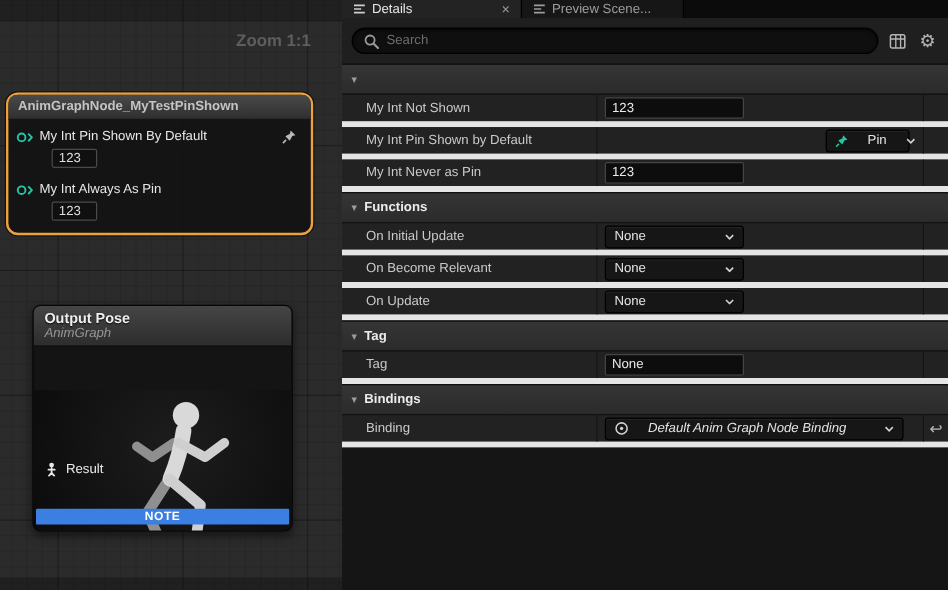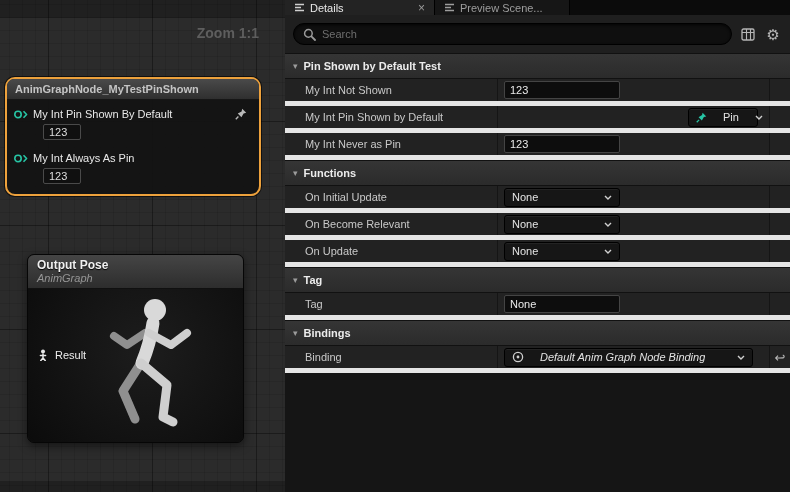--- a/index.html
+++ b/index.html
@@ -55,21 +55,21 @@
     box-shadow:0 3px 8px rgba(0,0,0,0.5);
     display:flex; flex-direction:column; overflow:hidden;
   }
   .node2-header {
     background:linear-gradient(#454545,#2d2d2d);
     border-bottom:1px solid #101010;
     padding:3px 9px 4px 9px;
   }
   .node2-title { color:#f0f0f0; font-size:12px; font-weight:bold; text-shadow:0 1px 1px #000; }
   .node2-subtitle { color:#969696; font-size:11px; font-style:italic; }
-  .node2-body { position:relative; flex:1; background:radial-gradient(circle at 55% 40%, #1d1d1d, #0b0b0b); }
+  .node2-body { position:relative; flex:1; background:radial-gradient(circle at 55% 40%, #1d1d1d, #0b0b0b);margin-top:36px; }
   .mannequin { position:absolute; left:40px; top:0px; }
   .result-row { position:absolute; left:9px; top:60px; display:flex; align-items:center; gap:6px; color:#ededed; font-size:11px; }
   .note-bar {
     position:absolute; left:2px; right:2px; bottom:5px; height:13px;
     background:#3B7FE2; border-radius:1px;
     color:#fff; font-size:10px; font-weight:bold; letter-spacing:0.5px;
     display:flex; align-items:center; justify-content:center;
   }
 
   
@@ -185,20 +185,21 @@
         </svg>
         <div class="result-row">
           <span style="display:flex;">
             <svg width="12" height="12" viewBox="0 0 12 12">
                 <circle cx="6" cy="2.6" r="2" fill="#e8e8e8"></circle>
                 <path d="M6 5 L6 9 M3.4 6.4 L8.6 6.4 M6 9 L3.8 11.6 M6 9 L8.2 11.6" stroke="#e8e8e8" stroke-width="1.5" stroke-linecap="round"></path>
               </svg>
           </span>
           <span>Result</span>
         </div>
+        <div class="note-bar">NOTE</div>
       </div>
     </div>
   </div>
 
   <div class="details">
 
     <div class="tabbar">
       <div class="tab active">
         <span style="display:flex;">
           <svg width="11" height="11" viewBox="0 0 11 11">
@@ -232,21 +233,20 @@
         <svg width="14" height="13" viewBox="0 0 14 13">
             <rect x="1" y="1" width="12" height="11" rx="1.5" fill="none" stroke="#b5b5b5" stroke-width="1.3"></rect>
             <path d="M1 4.5h12M5.5 1v11M9.5 1v11" stroke="#b5b5b5" stroke-width="1.1"></path>
           </svg>
       </span>
       <span class="toolico gearico">⚙</span>
     </div>
 
     <div class="cat">
       <span class="chev">▾</span>
-      <span>Pin Shown by Default Test</span>
     </div>
     <div class="prow">
       <div class="plabel">
           <span>My Int Not Shown</span>
         </div>
       <div class="pval">
           <input class="txtin" value="123" style="">
         </div>
       <div class="pgutter"></div>
     </div>

